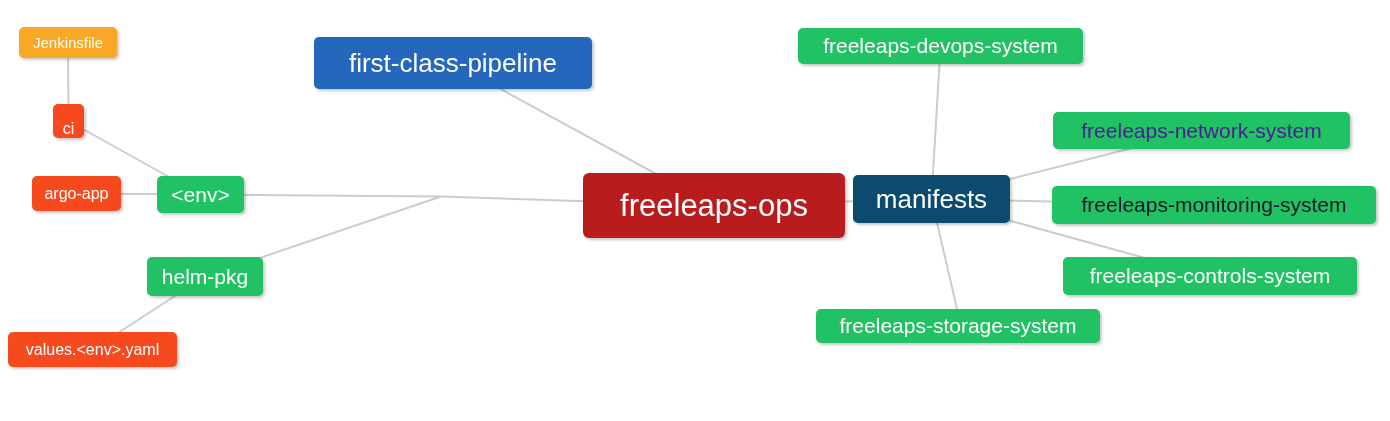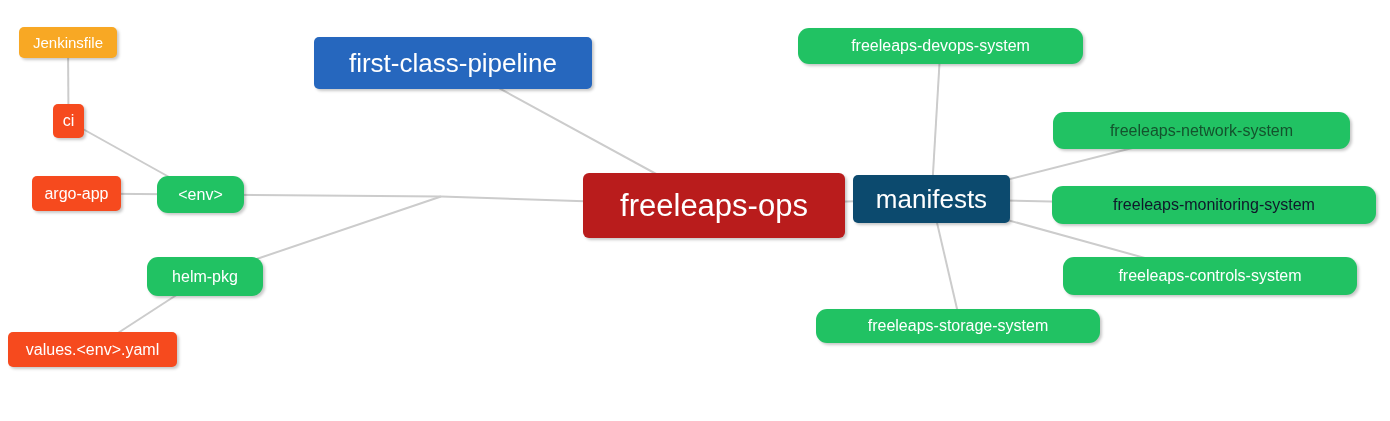--- a/index.html
+++ b/index.html
@@ -29,21 +29,21 @@
     justify-content: center;
     border-radius: 5px;
     color: #ffffff;
     white-space: nowrap;
     box-shadow: 2px 2px 3px rgba(0,0,0,0.22);
     cursor: default;
     box-sizing: border-box;
   }
   .role-root   { font-size: 31px; border-radius: 6px; }
   .role-branch { font-size: 26px; }
-  .role-green  { font-size: 16px; border-radius: 11px; }
+  .role-green  { font-size: 21px; }
   .role-red    { font-size: 16px; }
   .role-orange { font-size: 15px; }
   .node-label { display: block; }
 </style>
 </head>
 <body>
 
 <div id="canvas">
   <svg id="edges" width="1390" height="421">
       <line x1="68" y1="42.5" x2="68.5" y2="121" stroke="#cccccc" stroke-width="2"></line>
@@ -70,36 +70,36 @@
     </div>
     <div class="node role-branch" style="left: 853px; top: 175px; width: 157px; height: 48px; background: #0c4a6e; color: rgb(255, 255, 255);">
       <span class="node-label">manifests</span>
     </div>
     <div class="node role-green" style="left: 157px; top: 176px; width: 87px; height: 37px; background: rgb(33, 194, 99); color: rgb(255, 255, 255);">
       <span class="node-label">&lt;env&gt;</span>
     </div>
     <div class="node role-green" style="left: 147px; top: 257px; width: 116px; height: 39px; background: rgb(33, 194, 99); color: rgb(255, 255, 255);">
       <span class="node-label">helm-pkg</span>
     </div>
-    <div class="node role-red" style="left: 53px; top: 104px; width: 31px; height: 34px; background: rgb(246, 74, 30); color: rgb(255, 255, 255);">
+    <div class="node role-red" style="left: 53px; top: 104px; width: 31px; height: 34px; background: rgb(246, 74, 30); color: rgb(255, 255, 255); align-items: flex-end;">
       <span class="node-label">ci</span>
     </div>
     <div class="node role-red" style="left: 8px; top: 332px; width: 169px; height: 35px; background: rgb(246, 74, 30); color: rgb(255, 255, 255);">
       <span class="node-label">values.&lt;env&gt;.yaml</span>
     </div>
     <div class="node role-red" style="left: 32px; top: 176px; width: 89px; height: 35px; background: rgb(246, 74, 30); color: rgb(255, 255, 255);">
       <span class="node-label">argo-app</span>
     </div>
     <div class="node role-orange" style="left: 19px; top: 27px; width: 98px; height: 31px; background: rgb(248, 168, 36); color: rgb(255, 255, 255);">
       <span class="node-label">Jenkinsfile</span>
     </div>
     <div class="node role-green" style="left: 798px; top: 28px; width: 285px; height: 36px; background: rgb(33, 194, 99); color: rgb(255, 255, 255);">
       <span class="node-label">freeleaps-devops-system</span>
     </div>
-    <div class="node role-green" style="left: 1053px; top: 112px; width: 297px; height: 37px; background: rgb(33, 194, 99); color: #14532d;">
+    <div class="node role-green" style="left: 1053px; top: 112px; width: 297px; height: 37px; background: rgb(33, 194, 99); color: #4c1d95;">
       <span class="node-label">freeleaps-network-system</span>
     </div>
     <div class="node role-green" style="left: 1052px; top: 186px; width: 324px; height: 38px; background: rgb(33, 194, 99); color: #0f172a;">
       <span class="node-label">freeleaps-monitoring-system</span>
     </div>
     <div class="node role-green" style="left: 1063px; top: 257px; width: 294px; height: 38px; background: rgb(33, 194, 99); color: rgb(255, 255, 255);">
       <span class="node-label">freeleaps-controls-system</span>
     </div>
     <div class="node role-green" style="left: 816px; top: 309px; width: 284px; height: 34px; background: rgb(33, 194, 99); color: rgb(255, 255, 255);">
       <span class="node-label">freeleaps-storage-system</span>

